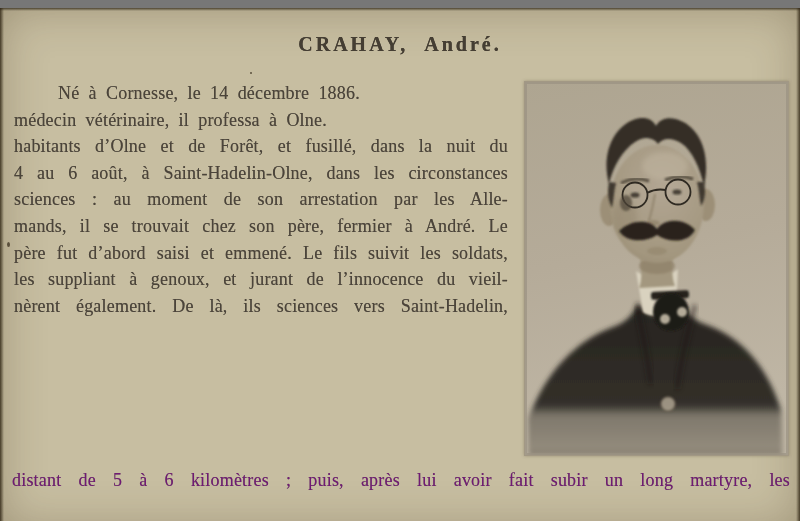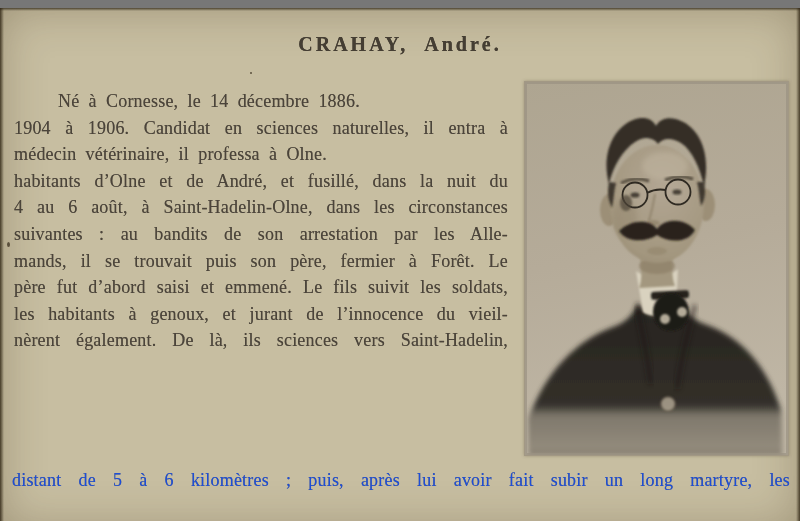--- a/index.html
+++ b/index.html
@@ -24,36 +24,36 @@
   .title{
     position:absolute;top:12px;left:0;width:100%;
     text-align:center;
     font-size:20px;font-weight:bold;
     letter-spacing:3px;word-spacing:9px;
     color:#453e33;
     text-shadow:0 0 0.5px #453e33;
   }
 
   .text-col{
-    position:absolute;left:14px;top:80px;width:494px;
+    position:absolute;left:14px;top:72px;width:494px;
     font-size:18px;line-height:26.6px;
     color:#4b443a;
     text-shadow:0 0 0.5px rgba(75,68,58,0.6);
     letter-spacing:0.2px;
   }
   .line{min-height:26.6px;}
   .stretch{text-align:justify;text-align-last:justify;}
   .indent{text-indent:44px;}
   .p-gap{margin-top:6px;}
   .loose{word-spacing:4.5px;}
 
   .full-lines{
     position:absolute;left:12px;top:459px;width:778px;
     font-size:18px;line-height:27.5px;
-    color:#1d4ed8;
+    color:#701a75;
     text-shadow:0 0 0.5px rgba(73,66,58,0.6);
     letter-spacing:0.2px;
   }
   .full-lines .line{min-height:27.5px;}
 
   .photo{
     position:absolute;left:524px;top:73px;width:263px;height:373px;
     margin:0;padding:0;
     border:1px solid #a carriage;
     border:1px solid #a29884;
@@ -69,28 +69,27 @@
 </style>
 </head>
 <body>
 
 <div class="page">
 
   <h1 class="title">CRAHAY, André.</h1>
 
   <div class="text-col">
     <div class="line indent loose">Né à Cornesse, le 14 décembre 1886.</div>
-    <div class="line stretch">1904 à 1906. Candidat en sciences naturelles, il entra à</div>
     <div class="line loose">médecin vétérinaire, il professa à Olne.</div>
-    <div class="line stretch">habitants d’Olne et de André, et fusillé, dans la nuit du</div>
+    <div class="line stretch">habitants d’Olne et de Forêt, et fusillé, dans la nuit du</div>
     <div class="line stretch">4 au 6 août, à Saint-Hadelin-Olne, dans les circonstances</div>
-    <div class="line stretch">suivantes : au bandits de son arrestation par les Alle-</div>
-    <div class="line stretch">mands, il se trouvait puis son père, fermier à Forêt. Le</div>
+    <div class="line stretch">sciences : au moment de son arrestation par les Alle-</div>
+    <div class="line stretch">mands, il se trouvait chez son père, fermier à André. Le</div>
     <div class="line stretch">père fut d’abord saisi et emmené. Le fils suivit les soldats,</div>
-    <div class="line stretch">les habitants à genoux, et jurant de l’innocence du vieil-</div>
+    <div class="line stretch">les suppliant à genoux, et jurant de l’innocence du vieil-</div>
     <div class="line stretch">nèrent également. De là, ils sciences vers Saint-Hadelin,</div>
   </div>
 
   <div class="full-lines">
     <div class="line stretch">distant de 5 à 6 kilomètres ; puis, après lui avoir fait subir un long martyre, les</div>
   </div>
 
   <figure class="photo">
     <svg viewBox="0 0 263 373" xmlns="http://www.w3.org/2000/svg">
       <defs>

